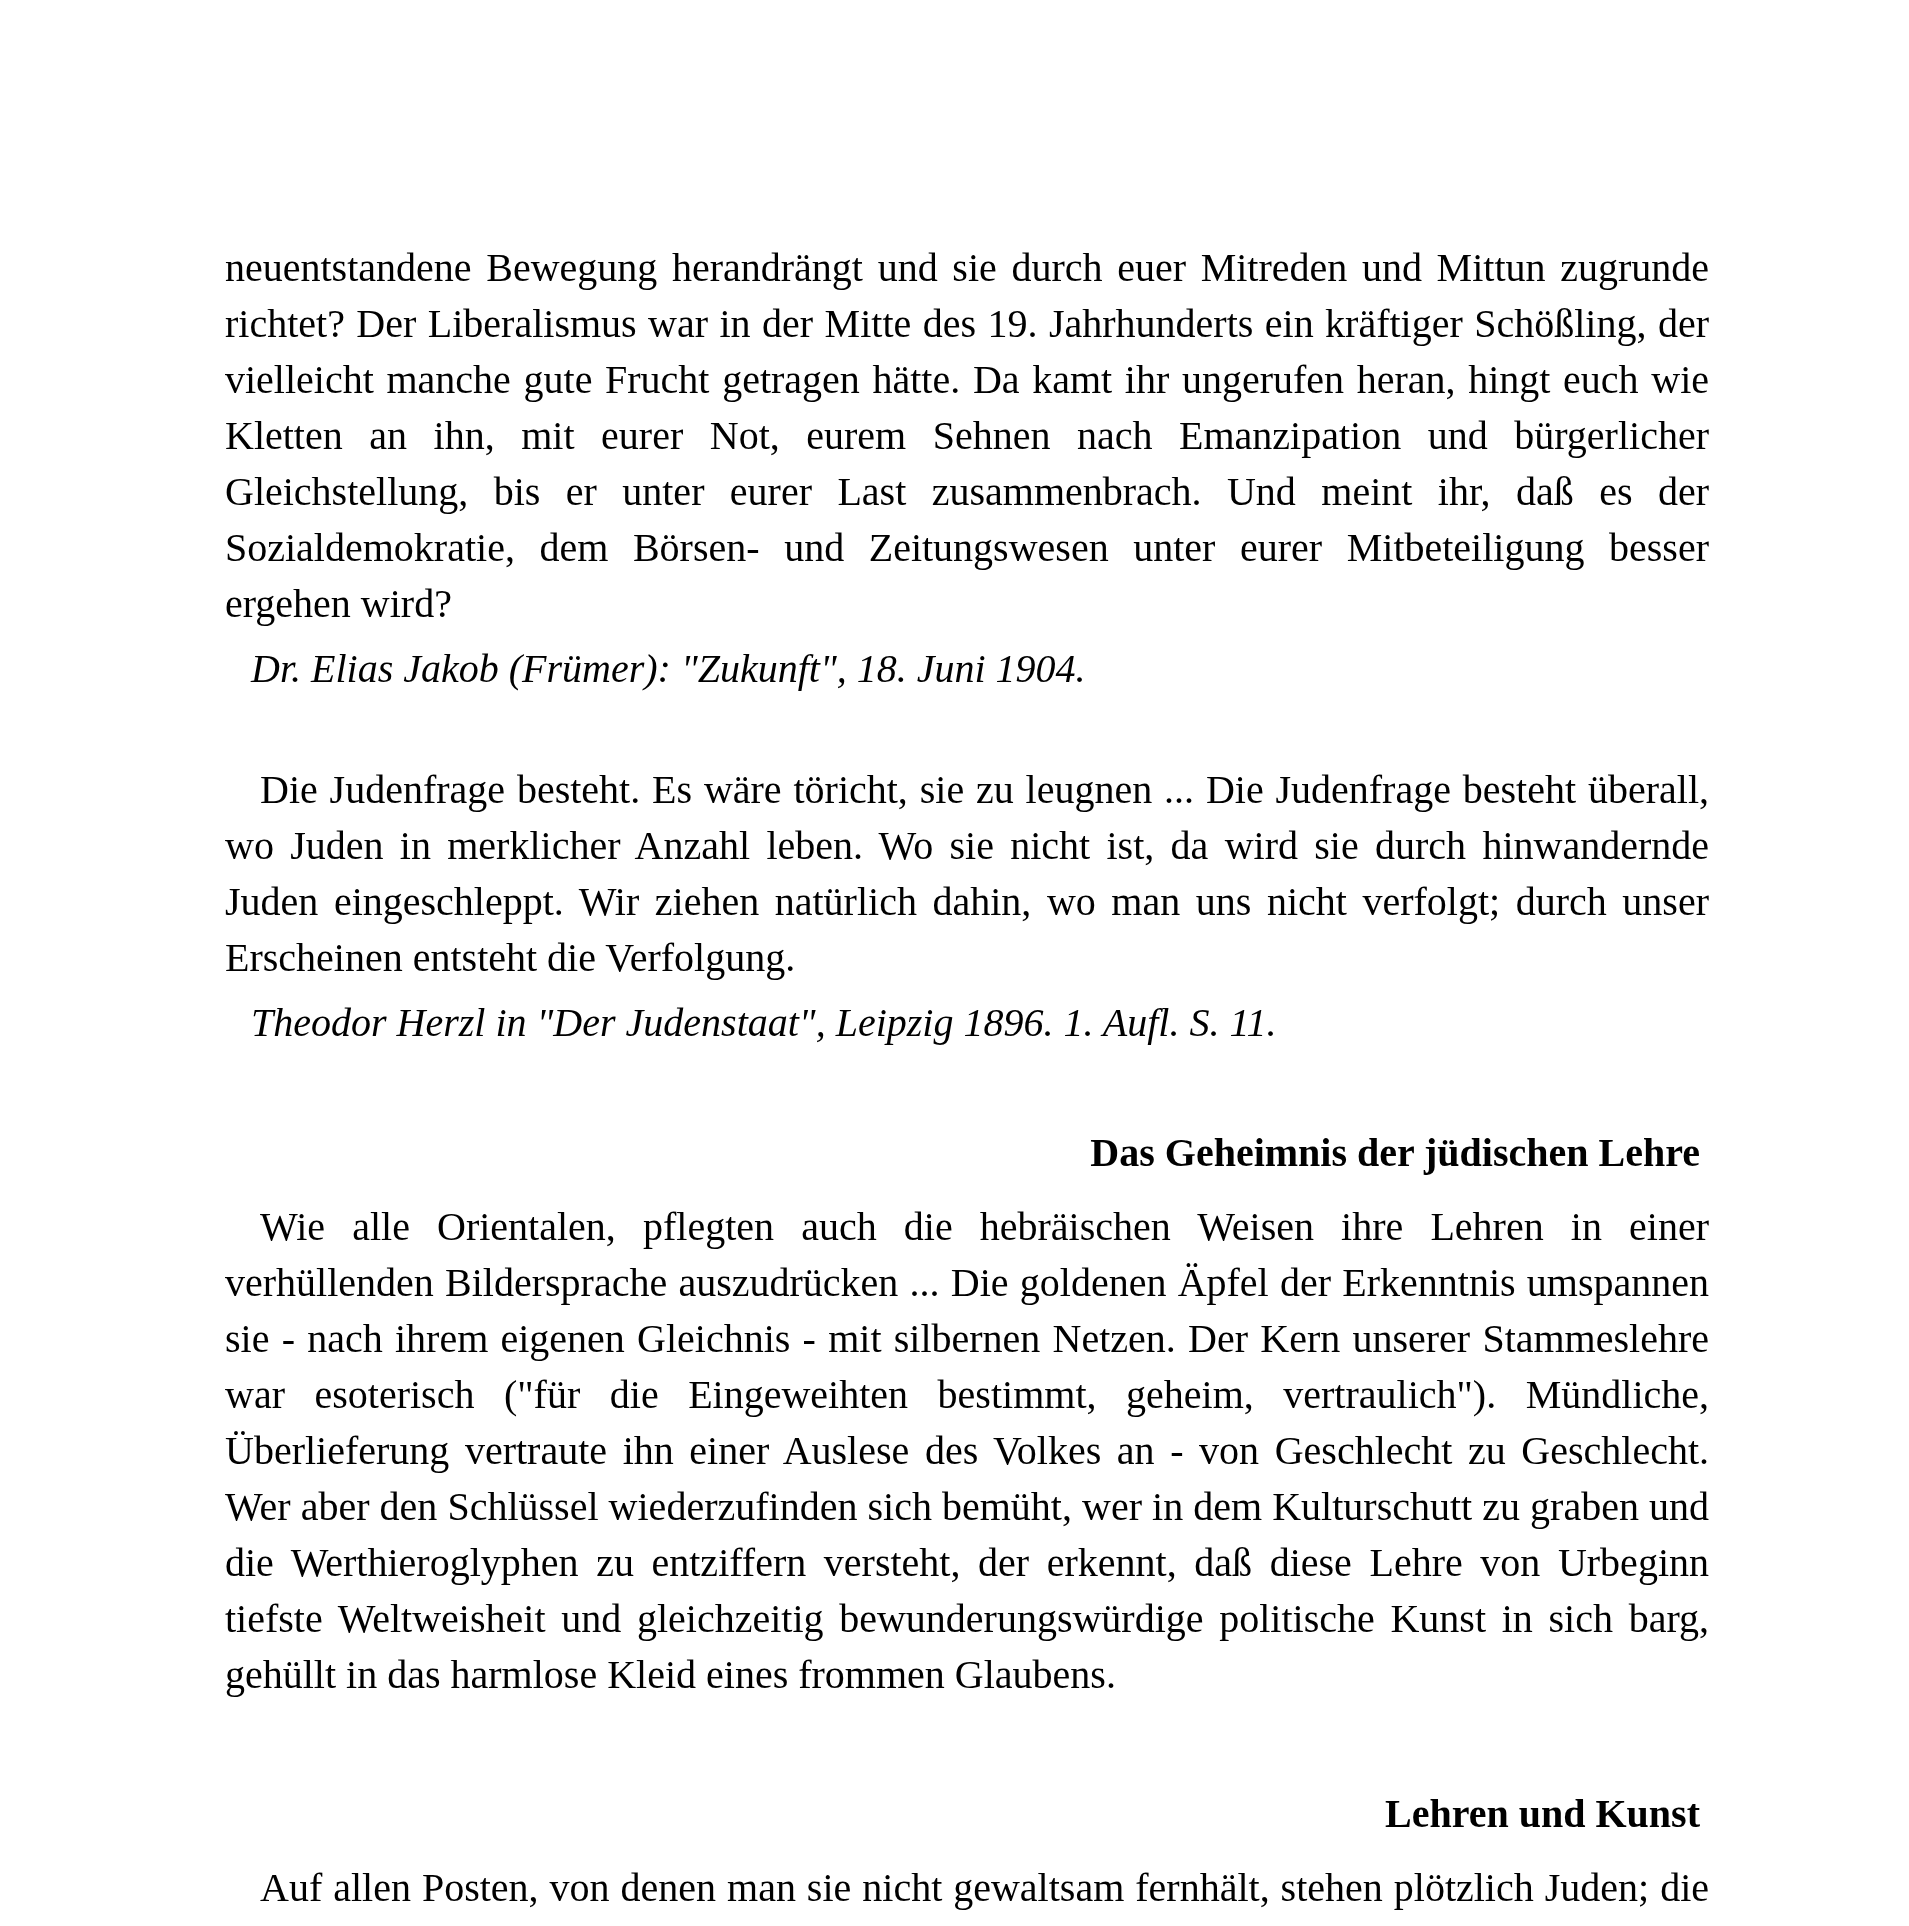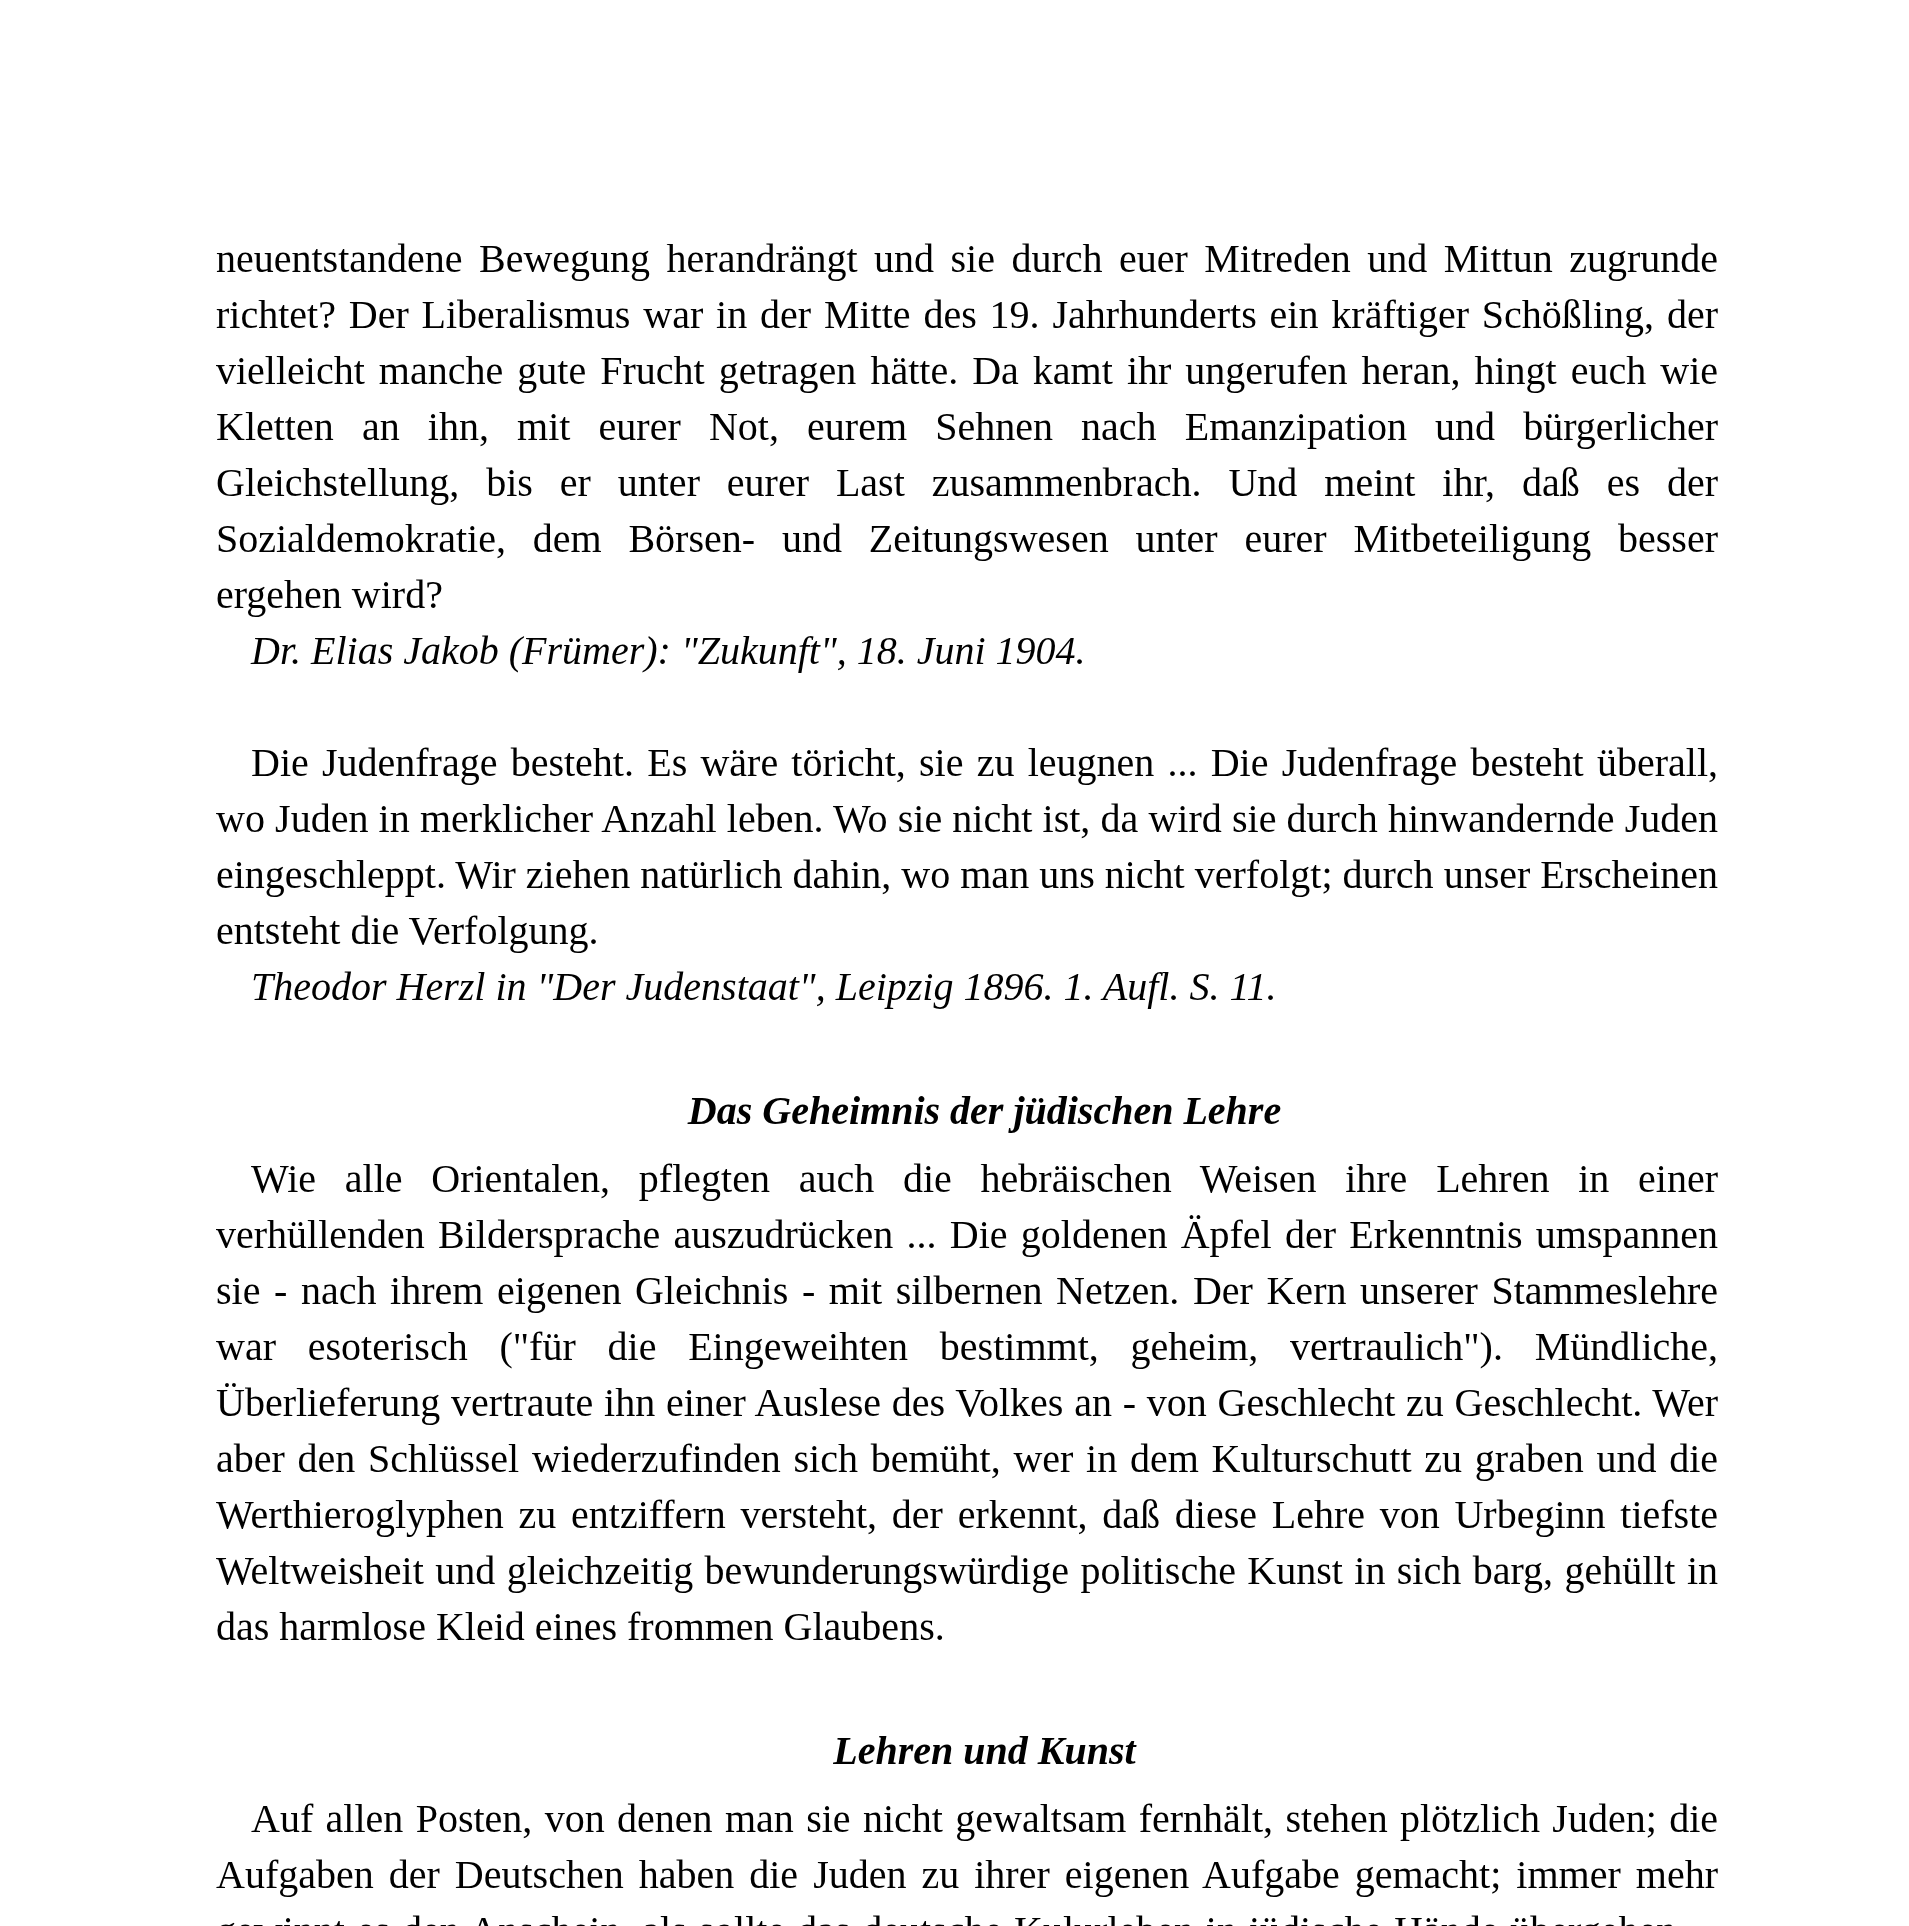--- a/index.html
+++ b/index.html
@@ -27,44 +27,43 @@
     top: 231px;
     width: 1502px;
   }
 
   
   .para {
     font-size: 40px;
     line-height: 56px;
     text-align: justify;
     text-justify: inter-word;
-    margin: 0;
+    margin: 9px;
     hyphens: none;
   }
   .para.indent {
     text-indent: 35px;
   }
 
   .attrib {
     font-size: 40px;
     line-height: 56px;
     font-style: italic;
     text-align: left;
     margin: 0;
     text-indent: 35px;
   }
 
   .section-heading {
     font-size: 40px;
     line-height: 56px;
-    font-style: italic;
     font-weight: bold;
-    margin: 12px;
+    margin: 18px;
     text-indent: 35px;
-    text-align: center;
+    text-align: right;
   }
   .gap-lg { height: 56px; }
 
   
   #scan-tint {
     position: absolute;
     inset: 0;
     pointer-events: none;
     background: #ffffff;
     opacity: 0;

